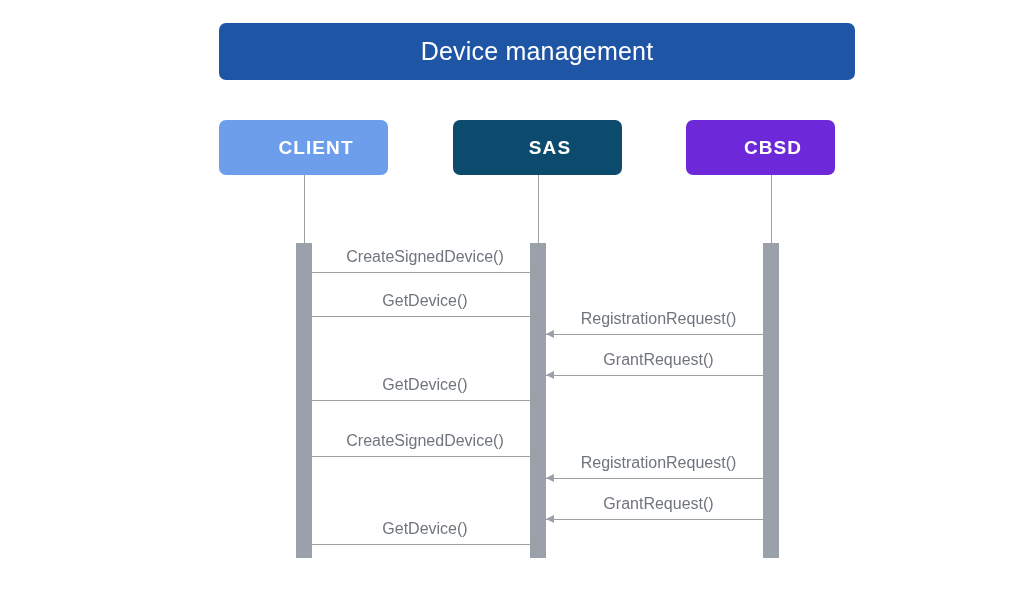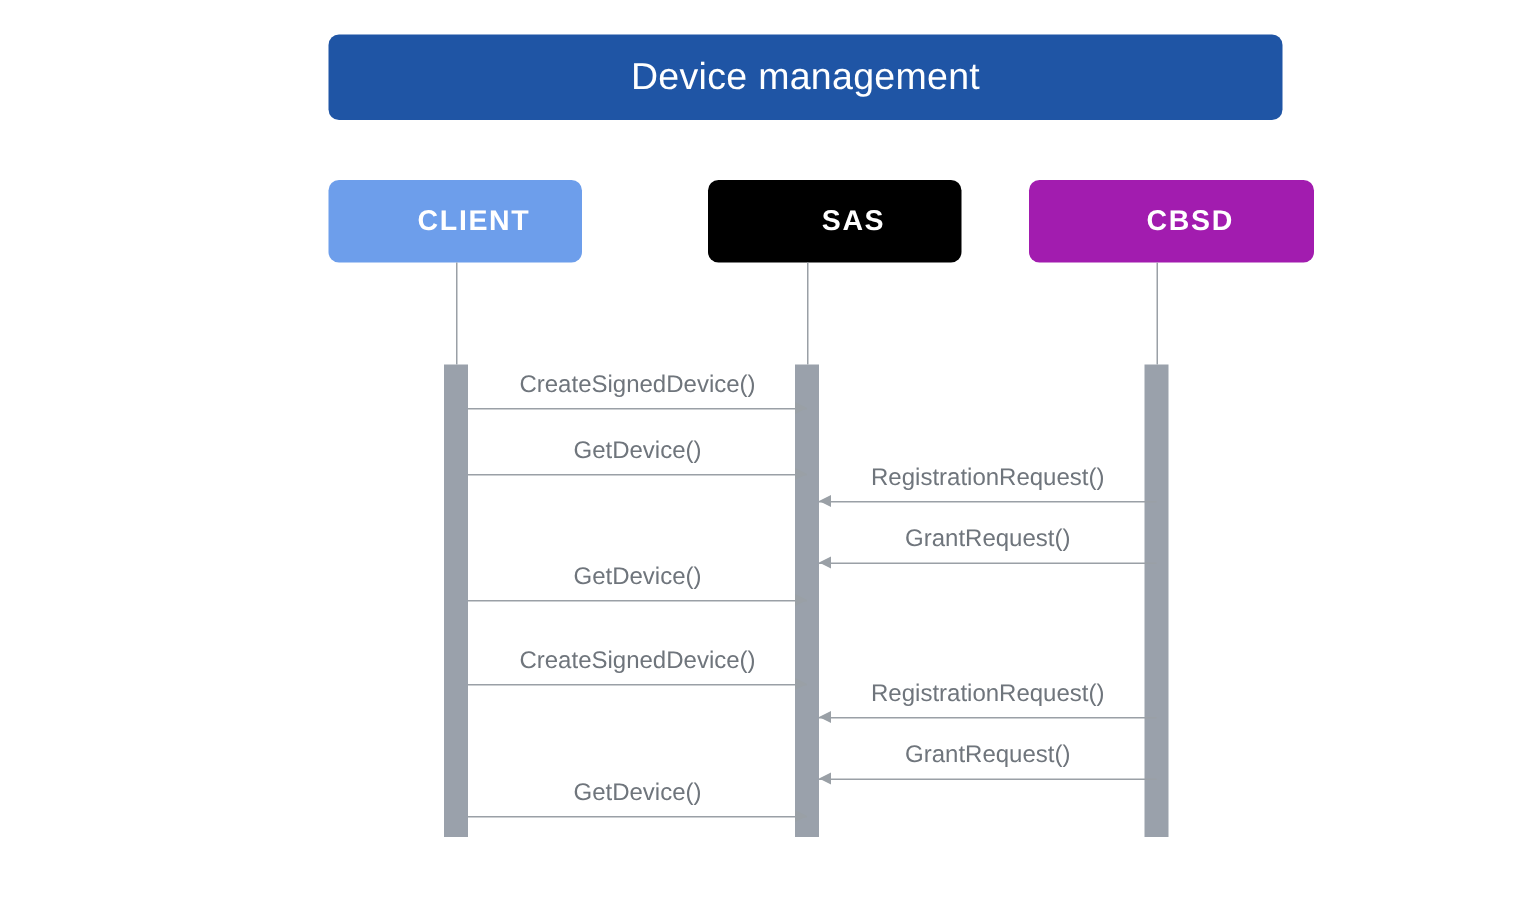--- a/index.html
+++ b/index.html
@@ -131,26 +131,26 @@
   <div class="title-banner">
     <span class="title-banner-text">Device management</span>
   </div>
 
   <div id="participants-layer">
       <div class="participant-box" style="left: 183px; width: 169px; background: rgb(109, 158, 235);">
         <span class="participant-label">CLIENT</span>
       </div>
       <div class="lifeline" style="left: 268px; top: 175px; height: 68px;"></div>
       <div class="activation-bar" style="left: 260px; top: 243px; height: 315px; background: rgb(154, 161, 171);"></div>
-      <div class="participant-box" style="left: 436px; width: 169px; background: #000000;">
+      <div class="participant-box" style="left: 417px; width: 169px; background: #0c4a6e;">
         <span class="participant-label">SAS</span>
       </div>
       <div class="lifeline" style="left: 502px; top: 175px; height: 68px;"></div>
       <div class="activation-bar" style="left: 494px; top: 243px; height: 315px; background: rgb(154, 161, 171);"></div>
-      <div class="participant-box" style="left: 650px; width: 190px; background: #a21caf;">
+      <div class="participant-box" style="left: 650px; width: 149px; background: #6d28d9;">
         <span class="participant-label">CBSD</span>
       </div>
       <div class="lifeline" style="left: 735px; top: 175px; height: 68px;"></div>
       <div class="activation-bar" style="left: 727px; top: 243px; height: 315px; background: rgb(154, 161, 171);"></div>
     </div>
 
   <div id="messages-layer">
       <div class="message dir-right" style="left: 276px; top: 272px; width: 226px;">
         <div class="message-line"></div>
         <div class="message-arrowhead"></div>

